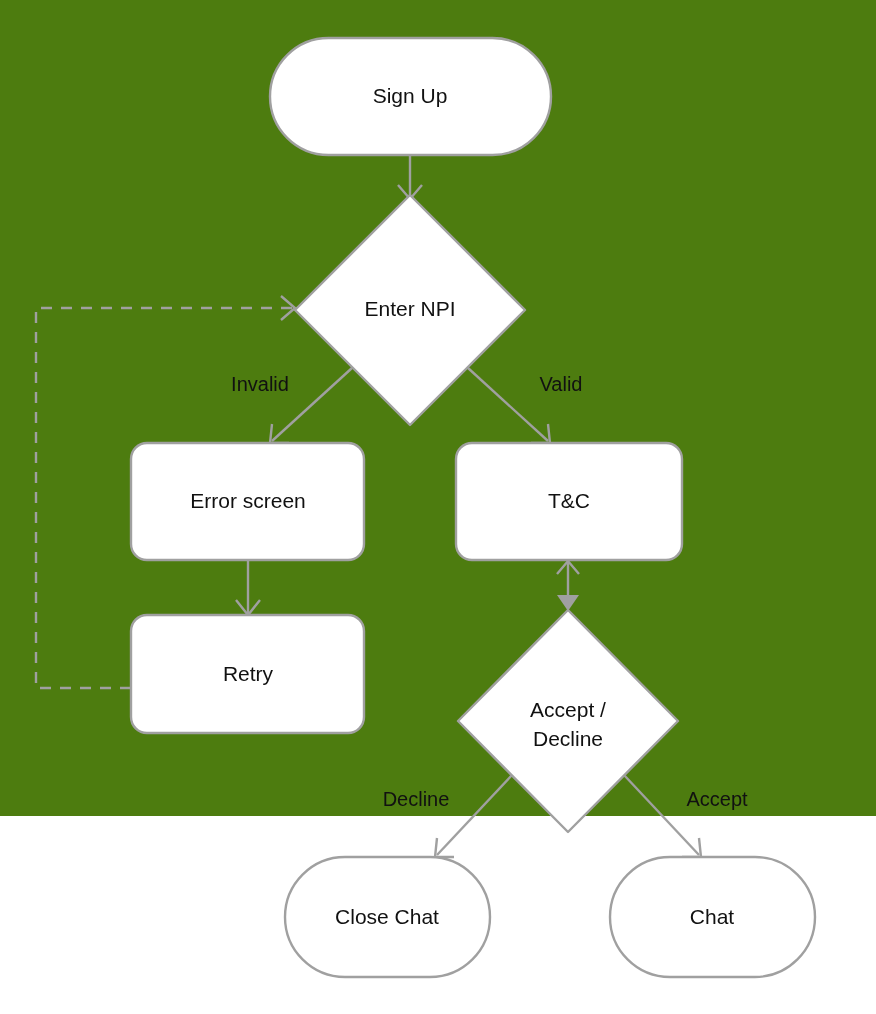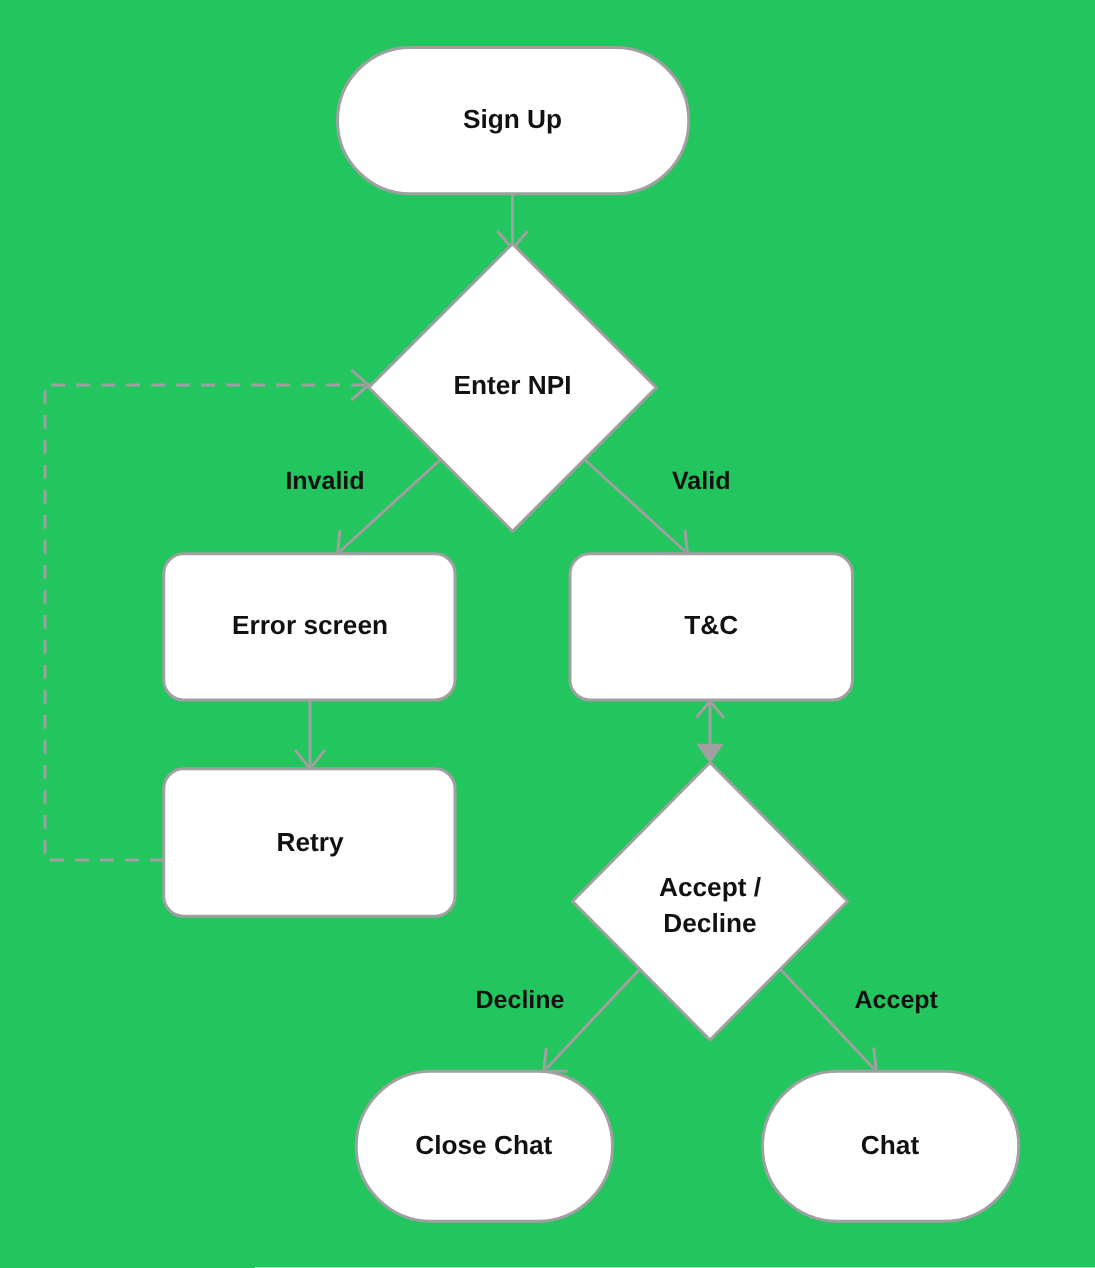--- a/index.html
+++ b/index.html
@@ -10,23 +10,22 @@
   }
   body {
     width: 876px;
     height: 1014px;
     font-family: "Liberation Sans", sans-serif;
     overflow: hidden;
   }
   #diagram-root {
     position: relative;
     width: 876px;
-    height: 1014px;
-    background: #22c55e;
-    font-weight: bold;
+    height: 816px;
+    background: #4d7c0f;
   }
   #flow-svg {
     position: absolute;
     top: 0;
     left: 0;
     width: 876px;
     height: 1014px;
   }
   .node-shape {
     fill: #ffffff;

